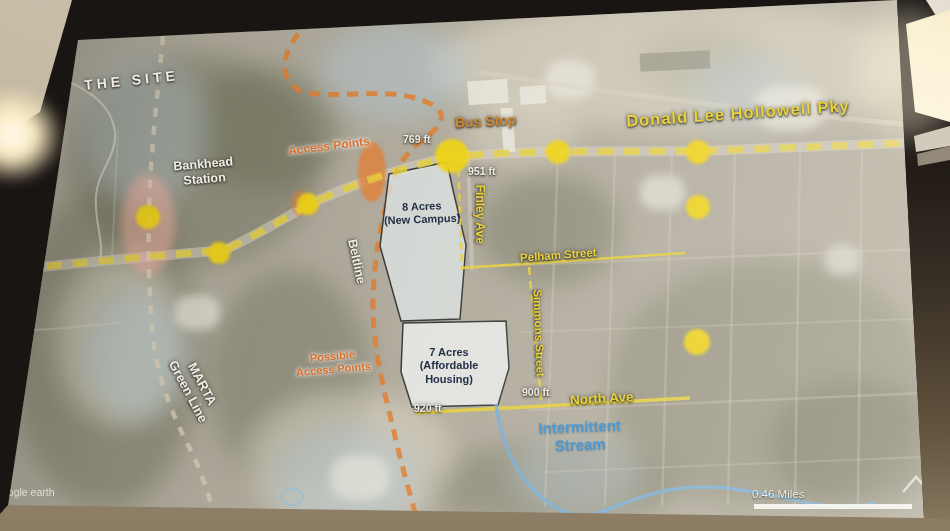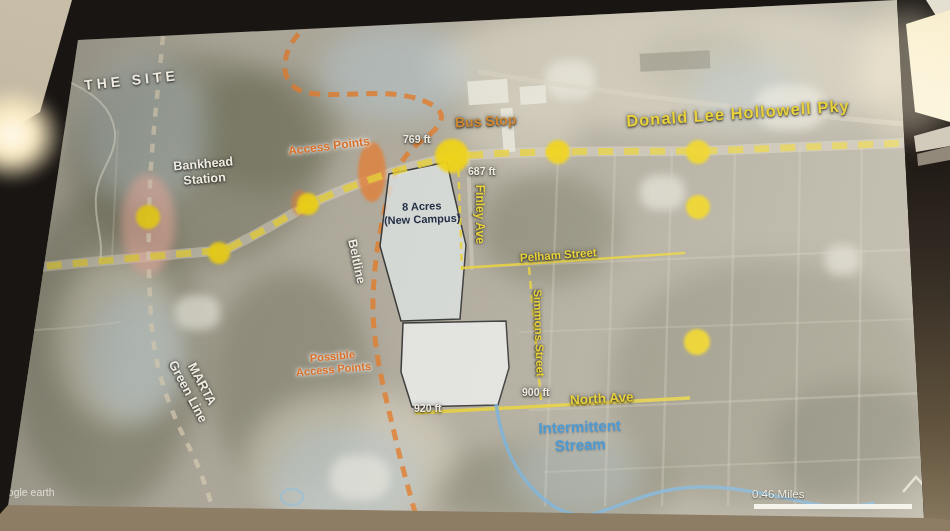--- a/index.html
+++ b/index.html
@@ -177,21 +177,21 @@
     </div>
 
     <div class="lbl org halo-w" style="left:288px;top:139px;font-size:12px;transform:rotate(-7deg)">Access Points</div>
 
     <div class="lbl w halo-d" style="left:403px;top:133px;font-size:10.5px">769 ft</div>
 
     <div class="lbl halo-d" style="left:455px;top:113px;font-size:14px;font-weight:bold;color:#d08830;transform:rotate(-3deg)">Bus Stop</div>
 
     <div class="lbl yel halo-d" style="left:626px;top:103px;font-size:16.5px;letter-spacing:1px;transform:rotate(-4deg)">Donald Lee Hollowell Pky</div>
 
-    <div class="lbl w halo-d" style="left:468px;top:165px;font-size:10.5px">687 ft</div>
+    <div class="lbl w halo-d" style="left:468px;top:165px;font-size:10.5px">951 ft</div>
 
     <div class="lbl yel halo-d ctr" style="left:432px;top:207px;width:96px;font-size:12px;transform:rotate(90deg)">Finley Ave</div>
 
     <div class="lbl nvy ctr" style="left:381px;top:200px;width:82px;font-size:11px;transform:rotate(-2deg)">
       <div>8 Acres</div>
       <div>(New Campus)</div>
     </div>
 
     <div class="lbl w halo-d ctr" style="left:316px;top:254px;width:80px;font-size:12.5px;transform:rotate(78deg)">Beltline</div>
 
@@ -202,20 +202,25 @@
 
     <div class="lbl org halo-w ctr" style="left:288px;top:350px;width:90px;font-size:11px;transform:rotate(-5deg)">
       <div>Possible</div>
       <div>Access Points</div>
     </div>
 
     <div class="lbl yel halo-d" style="left:520px;top:248px;font-size:11.5px;transform:rotate(-4deg)">Pelham Street</div>
 
     <div class="lbl yel halo-d ctr" style="left:494px;top:326px;width:90px;font-size:11.5px;transform:rotate(88deg)">Simmons Street</div>
 
+    <div class="lbl nvy ctr" style="left:406px;top:346px;width:86px;font-size:11px">
+      <div>7 Acres</div>
+      <div>(Affordable</div>
+      <div>Housing)</div>
+    </div>
 
     <div class="lbl w halo-d" style="left:522px;top:386px;font-size:10.5px">900 ft</div>
 
     <div class="lbl w halo-d" style="left:414px;top:402px;font-size:10.5px">920 ft</div>
 
     <div class="lbl yel halo-d" style="left:570px;top:391px;font-size:13.5px;transform:rotate(-3deg)">North Ave</div>
 
     <div class="lbl blu ctr" style="left:520px;top:418px;width:120px;font-size:15px;transform:rotate(-2deg);text-shadow:0 1px 2px rgba(30,40,60,.35)">
       <div>Intermittent</div>
       <div>Stream</div>

